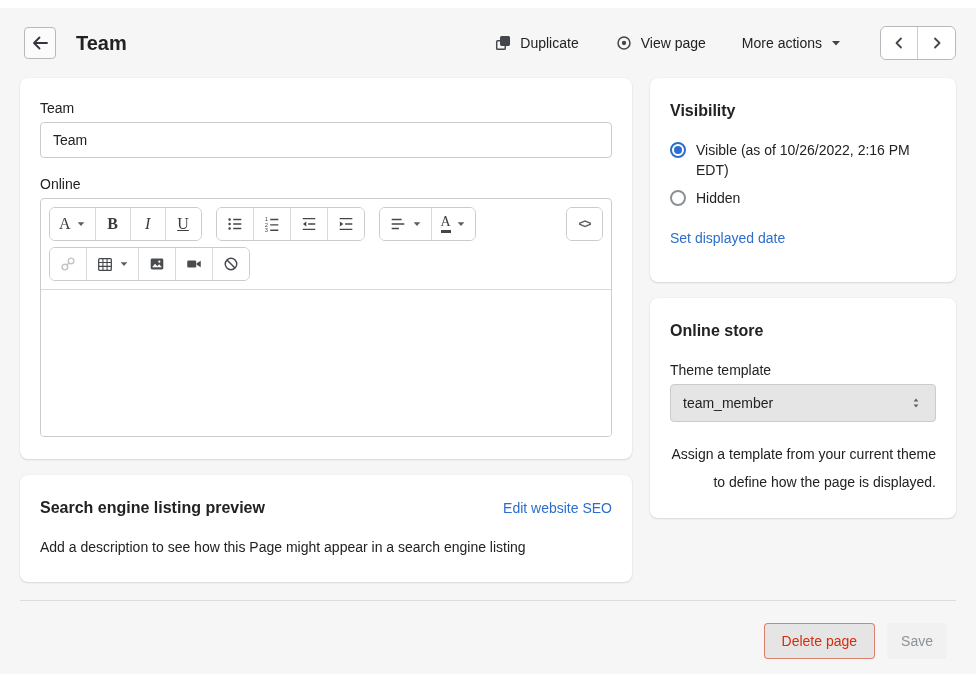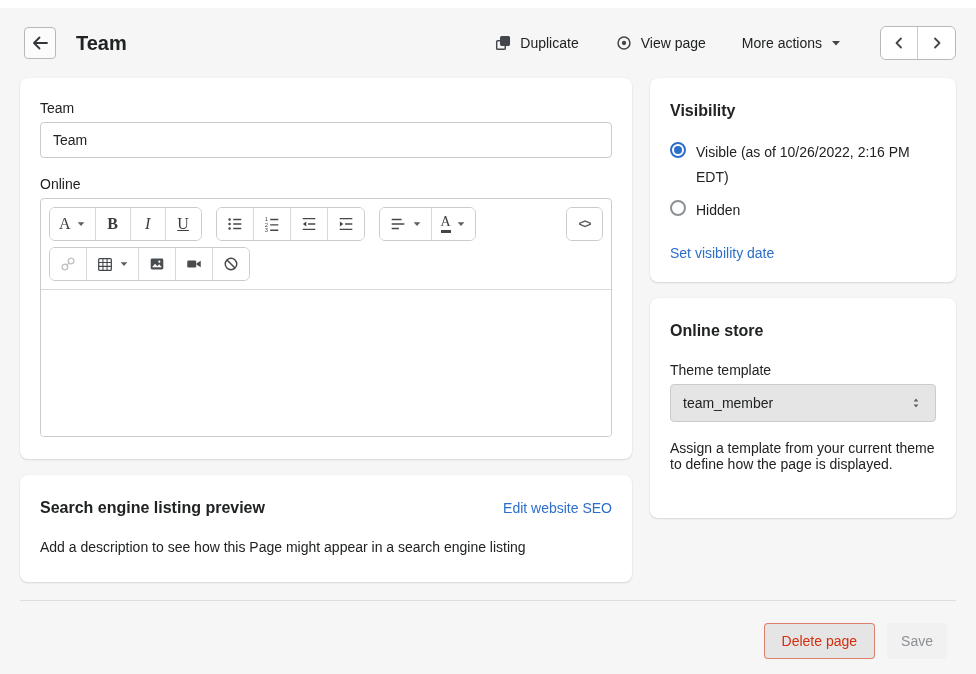--- a/index.html
+++ b/index.html
@@ -60,28 +60,28 @@
   .seo-desc{margin:22px 0 0;font-size:14px;color:#202223;}
   
   .card-visibility{padding:24px 20px 20px;min-height:204px;}
   .radio-row{display:flex;gap:10px;align-items:flex-start;cursor:pointer;}
   .radio-row.first{margin-top:20px;}
   .radio-row.second{margin-top:8px;}
   .radio{width:16px;height:16px;border-radius:50%;border:2px solid #8c9196;box-sizing:border-box;
     flex:none;margin-top:2px;position:relative;background:#fff;}
   .radio.checked{border-color:#2c6ecb;}
   .radio.checked::after{content:"";position:absolute;left:2px;top:2px;width:8px;height:8px;border-radius:50%;background:#2c6ecb;}
-  .radio-label{font-size:14px;line-height:25px;max-width:240px;}
+  .radio-label{font-size:14px;line-height:20px;max-width:240px;}
   .vis-link{display:inline-block;margin-top:22px;}
   
   .card-online{margin-top:16px;padding:24px 20px 22px;min-height:220px;}
   .tmpl-label{margin-top:22px;}
   .select{height:36px;border:1px solid #c9cccf;border-radius:4px;display:flex;align-items:center;
     justify-content:space-between;padding:0 12px;font-size:14px;background:#e5e5e5;cursor:pointer;}
-  .help{margin:18px 0 0;font-size:14px;line-height:16px;color:#202223;}
+  .help{margin:18px 0 0;font-size:14px;line-height:28px;color:#202223;text-align:right;}
   
   .footer-divider{height:1px;background:#dcdee0;margin:18px 20px 0;}
   .footer{display:flex;justify-content:flex-end;gap:12px;padding:22px 29px 0 20px;}
   .btn{height:36px;border-radius:4px;font-size:14px;font-family:inherit;cursor:pointer;}
   .btn-delete{padding:0 17px;background:#e5e5e5;border:1px solid rgba(216,44,13,.55);color:#d72c0d;}
   .btn-save{padding:0 14px;background:#f1f1f2;border:none;color:#8c9196;cursor:default;}
   .icon{display:inline-flex;flex:none;}
 </style>
 </head>
 <body>
@@ -311,21 +311,21 @@
     <section class="card card-visibility">
       <h2>Visibility</h2>
       <div class="radio-row first">
         <span class="radio checked"></span>
         <span class="radio-label">Visible (as of 10/26/2022, 2:16 PM EDT)</span>
       </div>
       <div class="radio-row second">
         <span class="radio"></span>
         <span class="radio-label">Hidden</span>
       </div>
-      <a class="link vis-link">Set visibility date</a>
+      <a class="link vis-link">Set displayed date</a>
     </section>
 
     <section class="card card-online">
       <h2>Online store</h2>
       <label class="field-label tmpl-label">Theme template</label>
       <div class="select">
         <span>team_member</span>
         <span class="icon">
           <svg width="14" height="14" viewBox="0 0 20 20">
               <path d="M10 3.5l3.4 4.2H6.6z" fill="#5c5f62"></path>

